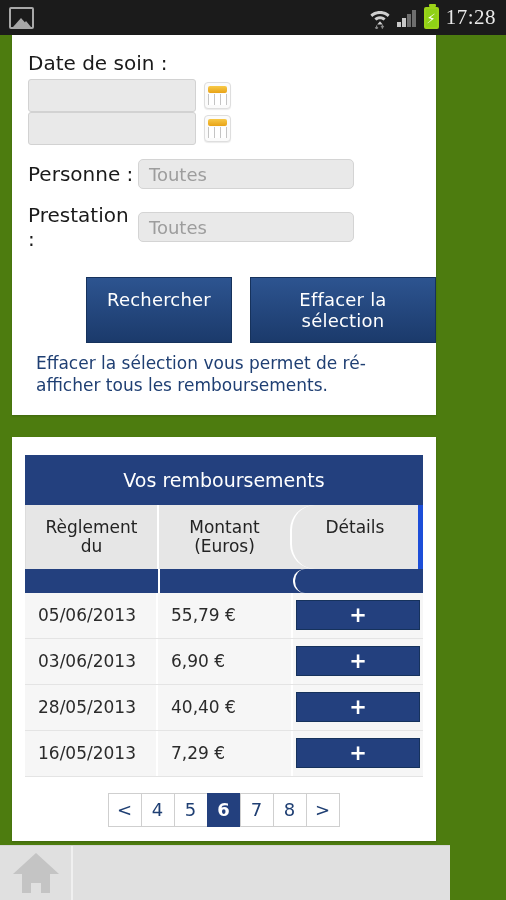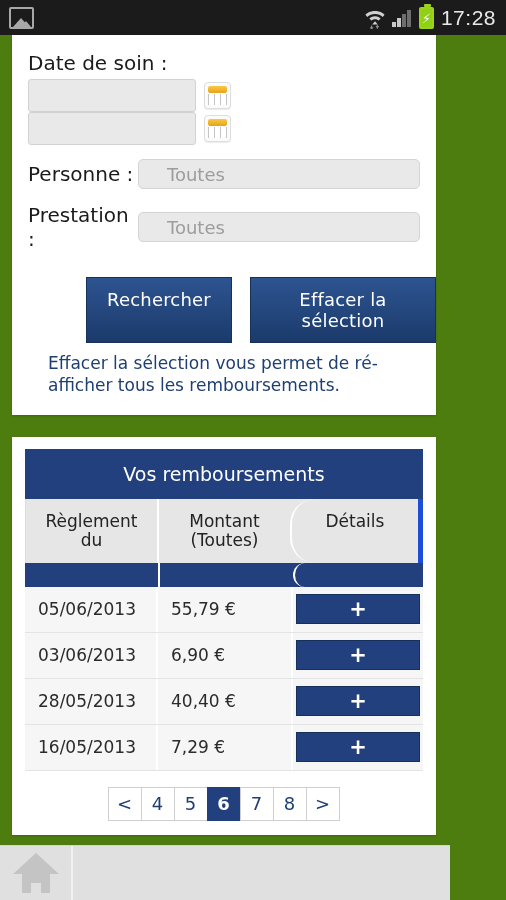--- a/index.html
+++ b/index.html
@@ -61,21 +61,21 @@
   .battery-icon::before {
     content:""; position:absolute; top:-5px; left:3px;
     width:7px; height:3px; background:#9cd318; border-radius:1px;
   }
   .battery-bolt {
     position:absolute; left:50%; top:50%; transform:translate(-50%,-50%);
     color:#fff; font-size:13px; line-height:1; font-weight:bold;
   }
   #clock {
     color:#e9e9e9; font-size:21px; letter-spacing:0.5px;
-    font-family:Liberation Sans, sans-serif;
+    font-family:Liberation Serif, serif;
   }
 
   
   #page { width:506px; height:865px; background:#4d7c0f; position:relative; }
 
   .card {
     background:#ffffff;
     margin: 0 0 0 12px;
     width: 424px;
     box-shadow: 0 1px 2px rgba(0,0,0,0.18);
@@ -118,54 +118,54 @@
   }
   .cal-icon .cal-body i { display:block; width:1px; background:#c4c4c4; }
 
   .select-row { display:flex; align-items:center; padding-left:16px; margin-top:14px; }
   .select-label { font-size:20px; color:#1a1a1a; width:110px; }
   .select-box {
     background:#e9e9e9;
     border:1px solid #d4d4d4;
     border-radius:5px;
     height:30px;
-    width:282px;
+    width:216px;
     display:flex; align-items:center;
-    padding-left:28px;
+    padding-left:10px;
     font-size:18px; color:#9d9d9d;
   }
 
   .btn-row { display:flex; gap:18px; padding: 26px 0 0 26px; margin-left: 48px; }
   .btn {
     background: linear-gradient(#2d5490 0%, #1b3a6b 100%);
     color:#ffffff;
     font-size:18px;
     border:1px solid #16325c;
     padding: 11px 20px;
     text-align:center;
     letter-spacing:0.2px;
   }
   #btn-rechercher { width:158px; }
   #btn-effacer { width:224px; }
 
   .help-text {
     color:#1f3f73; font-size:17px; line-height:1.28;
     padding: 10px 20px 0 24px;
-    margin-left: 12px;
   }
 
   
   #results-card { margin-top:22px; padding: 12px 0 14px 0; }
   .table-wrap { padding: 0 13px; }
   .tbl-title {
     background:#23407e;
     color:#ffffff;
     font-size:19px;
     text-align:center;
     padding:14px 0;
+    margin-top:6px;
   }
   .tbl-head {
     display:flex; background:#e6e6e6;
     border-left:1px solid #dcdcdc; border-right:5px solid #1d4ed8;
   }
   .tbl-head .th {
     font-size:17px; color:#232323; text-align:center;
     padding:13px 4px; line-height:1.12;
   }
   .col1 { width:133px; }
@@ -324,21 +324,21 @@
 
       <div class="tbl-title">Vos remboursements</div>
 
       <div class="tbl-head">
         <div class="th col1">
           <div>Règlement</div>
           <div>du</div>
         </div>
         <div class="th col2">
           <div>Montant</div>
-          <div>(Toutes)</div>
+          <div>(Euros)</div>
         </div>
         <div class="th col3">
           <div>Détails</div>
         </div>
       </div>
 
       <div class="tbl-sep">
         <div class="col1"></div>
           <div class="col2"></div>
           <div class="col3"></div>

